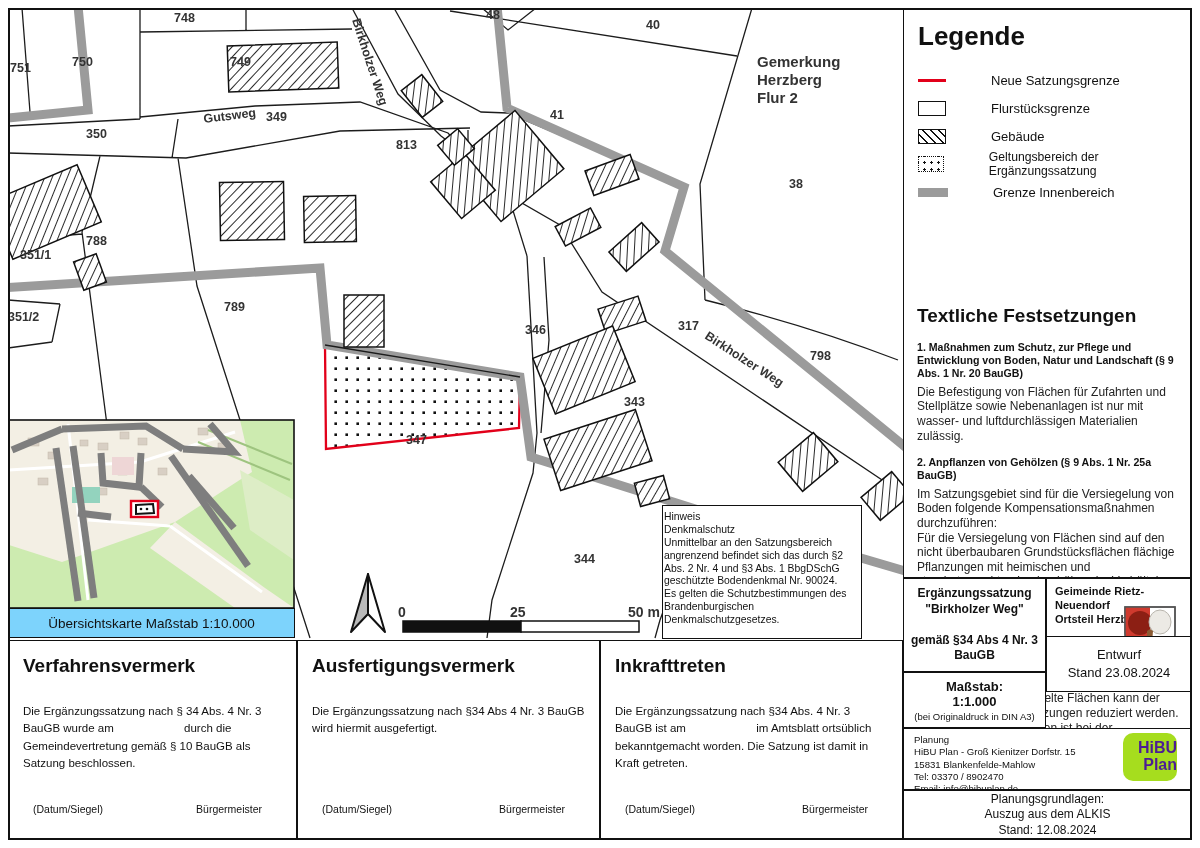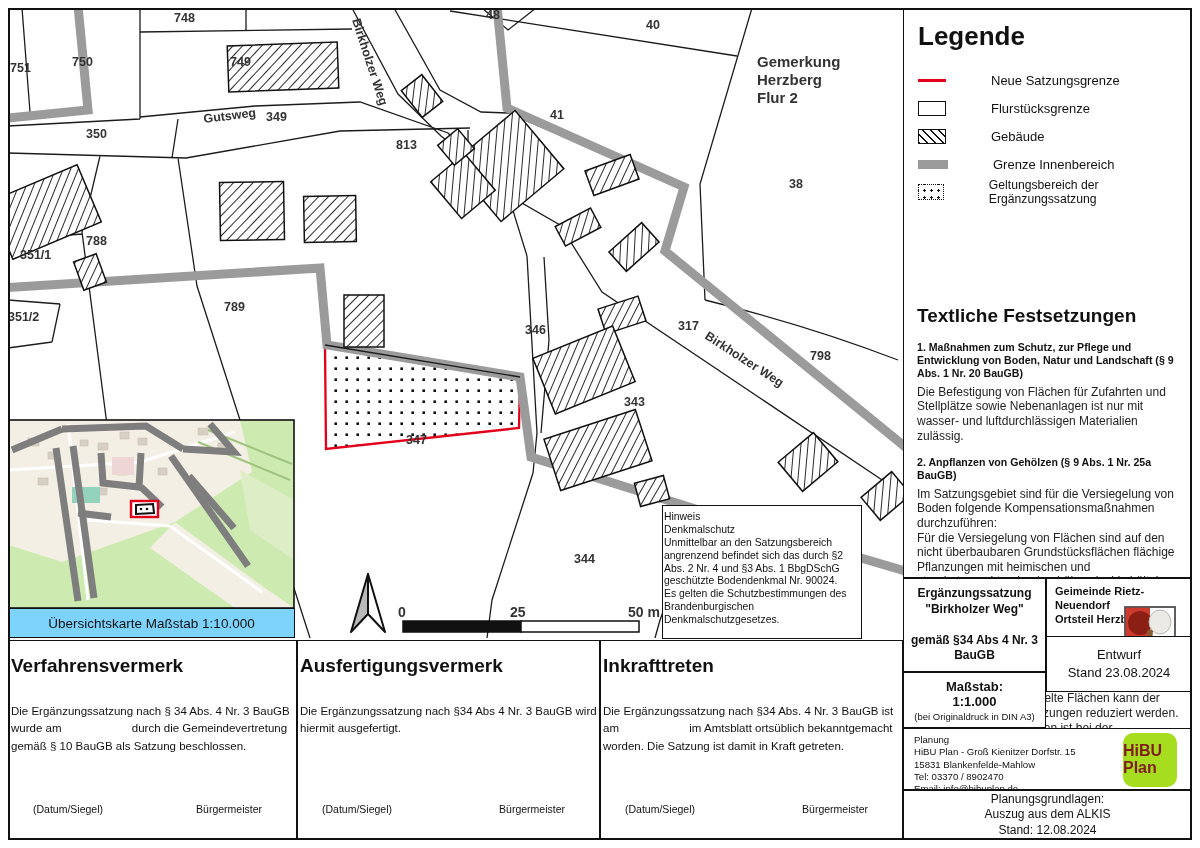--- a/index.html
+++ b/index.html
@@ -28,26 +28,26 @@
   #tb-gemeinde{left:1046px;top:578px;width:146px;height:94px;}
   #tb-gemeinde .gm-text{position:absolute;left:8px;top:6px;font-size:11px;font-weight:700;white-space:pre-line;line-height:1.25;}
   #tb-shield{position:absolute;right:14px;top:26px;}
   #tb-mass{left:903px;top:672px;width:143px;height:56px;}
   #tb-mass .m1{font-size:13px;font-weight:700;}
   #tb-mass .m2{font-size:13px;font-weight:700;}
   #tb-mass .m3{font-size:9.5px;margin-top:2px;}
   #tb-status{left:1046px;top:636px;width:146px;height:56px;font-size:13px;white-space:pre-line;line-height:1.35;}
   #tb-planung{left:903px;top:728px;width:289px;height:62px;}
   #tb-planung .pl-text{position:absolute;left:10px;top:5px;font-size:9.6px;line-height:1.28;white-space:pre-line;}
-  #hibu-logo{position:absolute;right:14px;top:4px;width:54px;height:54px;background:#a6dd1e;border-radius:10px;
-             display:flex;flex-direction:column;align-items:flex-start;justify-content:center;
-             color:#7f1d1d;font-weight:800;font-size:16px;line-height:1.05;}
+  #hibu-logo{position:absolute;right:14px;top:4px;width:54px;height:48px;background:#a6dd1e;border-radius:10px;
+             display:flex;flex-direction:column;align-items:flex-end;justify-content:center;
+             color:#4c1d95;font-weight:800;font-size:16px;line-height:1.05;}
   #tb-grund{left:903px;top:790px;width:289px;height:50px;font-size:12px;white-space:pre-line;line-height:1.3;}
   
-  .vermerk{top:640px;height:200px;padding:12px 2px;}
+  .vermerk{top:640px;height:200px;padding:12px 14px;}
   .vermerk h2{font-size:19px;font-weight:700;margin:2px 0 26px 0;}
   .vermerk .vbody{font-size:11.5px;line-height:1.5;color:#111;}
   .vfoot-l{position:absolute;left:24px;bottom:24px;font-size:10.5px;}
   .vfoot-r{position:absolute;right:34px;bottom:24px;font-size:10.5px;}
   #vermerk-verfahren{left:8px;width:289px;}
   #vermerk-ausfertigung{left:297px;width:303px;}
   #vermerk-inkraft{left:600px;width:303px;}
   
   #hinweis-box{left:662px;top:505px;width:200px;height:134px;border:1.6px solid #111;background:#fff;
                padding:5px 1px;font-size:10.4px;line-height:1.24;white-space:pre-line;z-index:5;}
@@ -236,26 +236,26 @@
     </div>
     <div class="lg-row">
       <span class="sw-rect"></span>
       <span class="lg-label">Flurstücksgrenze</span>
     </div>
     <div class="lg-row">
       <span class="sw-hatch"></span>
       <span class="lg-label">Gebäude</span>
     </div>
     <div class="lg-row">
+      <span class="sw-dotted"></span>
+      <span class="lg-label" style="font-size:12.2px">Geltungsbereich der Ergänzungssatzung</span>
+    </div>
+    <div class="lg-row">
       <span class="sw-gray"></span>
       <span class="lg-label">Grenze Innenbereich</span>
-    </div>
-    <div class="lg-row">
-      <span class="sw-dotted"></span>
-      <span class="lg-label" style="font-size:12.2px">Geltungsbereich der Ergänzungssatzung</span>
     </div>
 
     <div id="fest">
       <h2>Textliche Festsetzungen</h2>
       <p class="fest-h">1. Maßnahmen zum Schutz, zur Pflege und Entwicklung von Boden, Natur und Landschaft (§ 9 Abs. 1 Nr. 20 BauGB)</p>
       <p class="fest-p">Die Befestigung von Flächen für Zufahrten und Stellplätze sowie Nebenanlagen ist nur mit wasser- und luftdurchlässigen Materialien zulässig.</p>
       <p class="fest-h">2. Anpflanzen von Gehölzen (§ 9 Abs. 1 Nr. 25a BauGB)</p>
       <p class="fest-p">Im Satzungsgebiet sind für die Versiegelung von Boden folgende Kompensationsmaßnahmen durchzuführen:
 Für die Versiegelung von Flächen sind auf den nicht überbaubaren Grundstücksflächen flächige Pflanzungen mit heimischen und standortgerechten Laubgehölzen im Verhältnis 1:2 anzulegen und dauerhaft zu erhalten.
 Bis zu einem Anteil von 50% kann anstelle von flächigen Pflanzungen die Pflanzung heimischer Laubbäume und/oder hochstämmiger Obstbäume erfolgen. Dabei ist ein Hochstamm mit einem Stammumfang von mindestens 12-14cm je angefangene 50m² Vollversiegelungsfläche zu pflanzen. Für teilversiegelte Flächen kann der Umfang der Ersatzpflanzungen reduziert werden.

